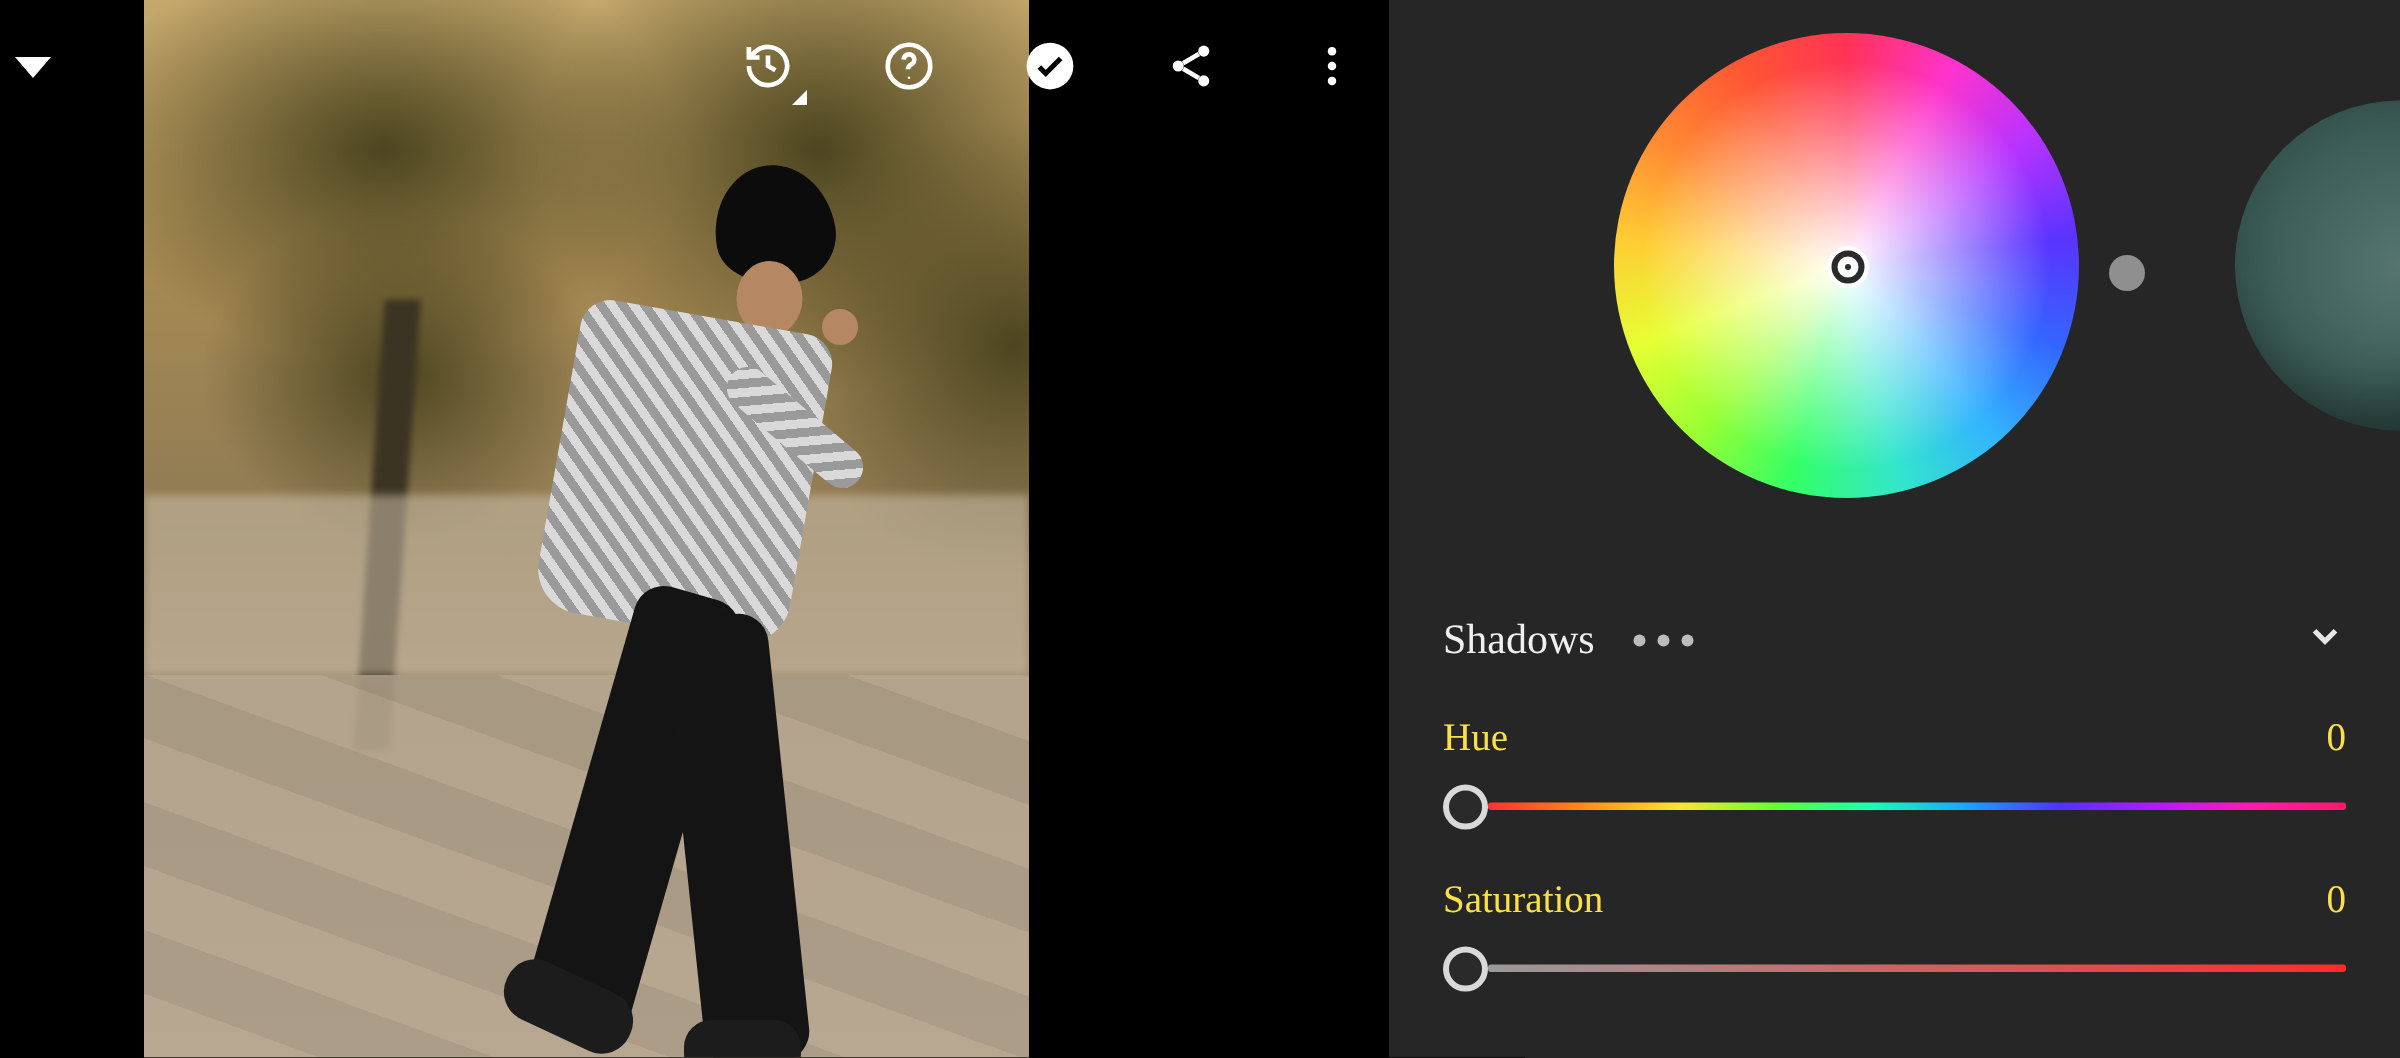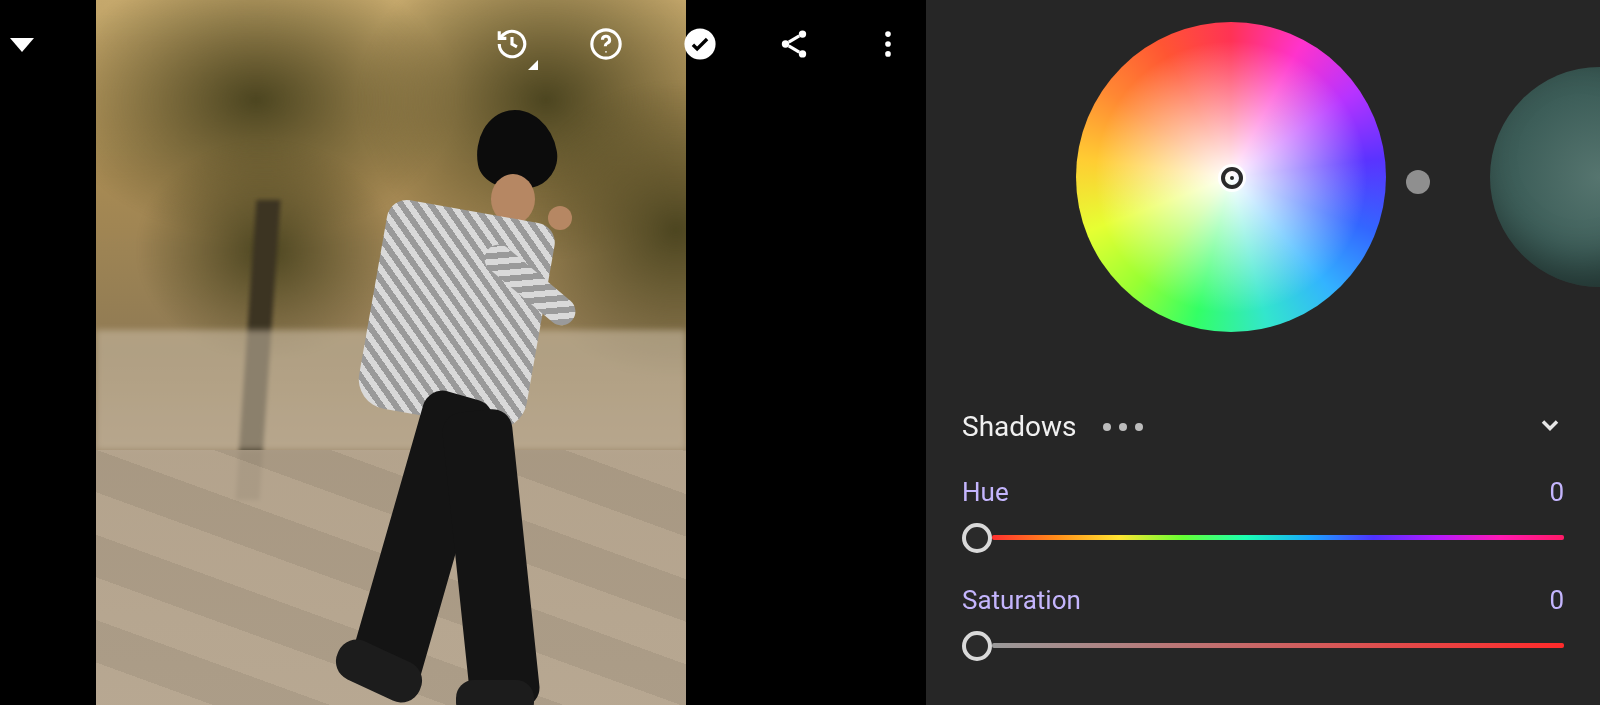--- a/index.html
+++ b/index.html
@@ -1,17 +1,17 @@
 <!DOCTYPE html>
 <html><head>
 <meta charset="utf-8">
 <style>
   * { box-sizing: border-box; margin: 0; padding: 0; }
   html, body { width: 1600px; height: 705px; overflow: hidden; background:#000; font-family: -apple-system, BlinkMacSystemFont, "Segoe UI", Roboto, Helvetica, Arial, sans-serif; color:#e6e6e6; }
-  .app { display:flex; width:100%; height:100%; }
+  .app { display:flex; width:100%; height:100%;font-family:Liberation Serif, serif; }
 
   
   .leftstrip { width:96px; height:100%; background:#000; position:relative; }
   .leftstrip .chev { position:absolute; left:10px; top:38px; width:0; height:0; border-left:12px solid transparent; border-right:12px solid transparent; border-top:14px solid #fff; }
 
   
   .preview { flex: 0 0 830px; height:100%; background:#000; position:relative; }
   .preview .photo { position:absolute; left:0; top:0; width:590px; height:705px; background:#7a6a52; overflow:hidden; }
 
   
@@ -64,21 +64,21 @@
 
   .section { padding: 0 36px; }
   .section-head { display:flex; align-items:center; justify-content:space-between; margin-top:18px; margin-bottom:34px; }
   .section-head .left { display:flex; align-items:center; gap:26px; }
   .section-head .title { font-size:28px; font-weight:400; color:#f0f0f0; }
   .dots3 { display:flex; gap:8px; }
   .dots3 span { width:8px; height:8px; border-radius:50%; background:#bcbcbc; display:block; }
   .chevr svg{width:28px;height:28px;stroke:#e6e6e6;stroke-width:3;fill:none}
 
   .ctrl { margin-bottom:36px; }
-  .ctrl-head { display:flex; justify-content:space-between; align-items:baseline; font-size:26px; font-weight:400; color:#c4b5fd; margin-bottom:18px; }
+  .ctrl-head { display:flex; justify-content:space-between; align-items:baseline; font-size:26px; font-weight:400; color:#fde047; margin-bottom:18px; }
   .slider { position:relative; height:24px; }
   .track { position:absolute; left:30px; right:0; top:10px; height:5px; border-radius:2px; }
   .track.hue { background:linear-gradient(90deg,#ff3030,#ff8c1a,#ffe433,#66ff33,#1affb3,#1aa6ff,#4d33ff,#b31aff,#ff1ab3,#ff1a66);}
   .track.sat { background:linear-gradient(90deg,#9a9a9a,#ff2a2a);}
   .thumb { position:absolute; left:0; top:-2px; width:30px; height:30px; border-radius:50%; background:#2a2a2a; border:4px solid #d9d9d9; cursor:grab; }
 
 </style>
 </head>
 <body>
 

